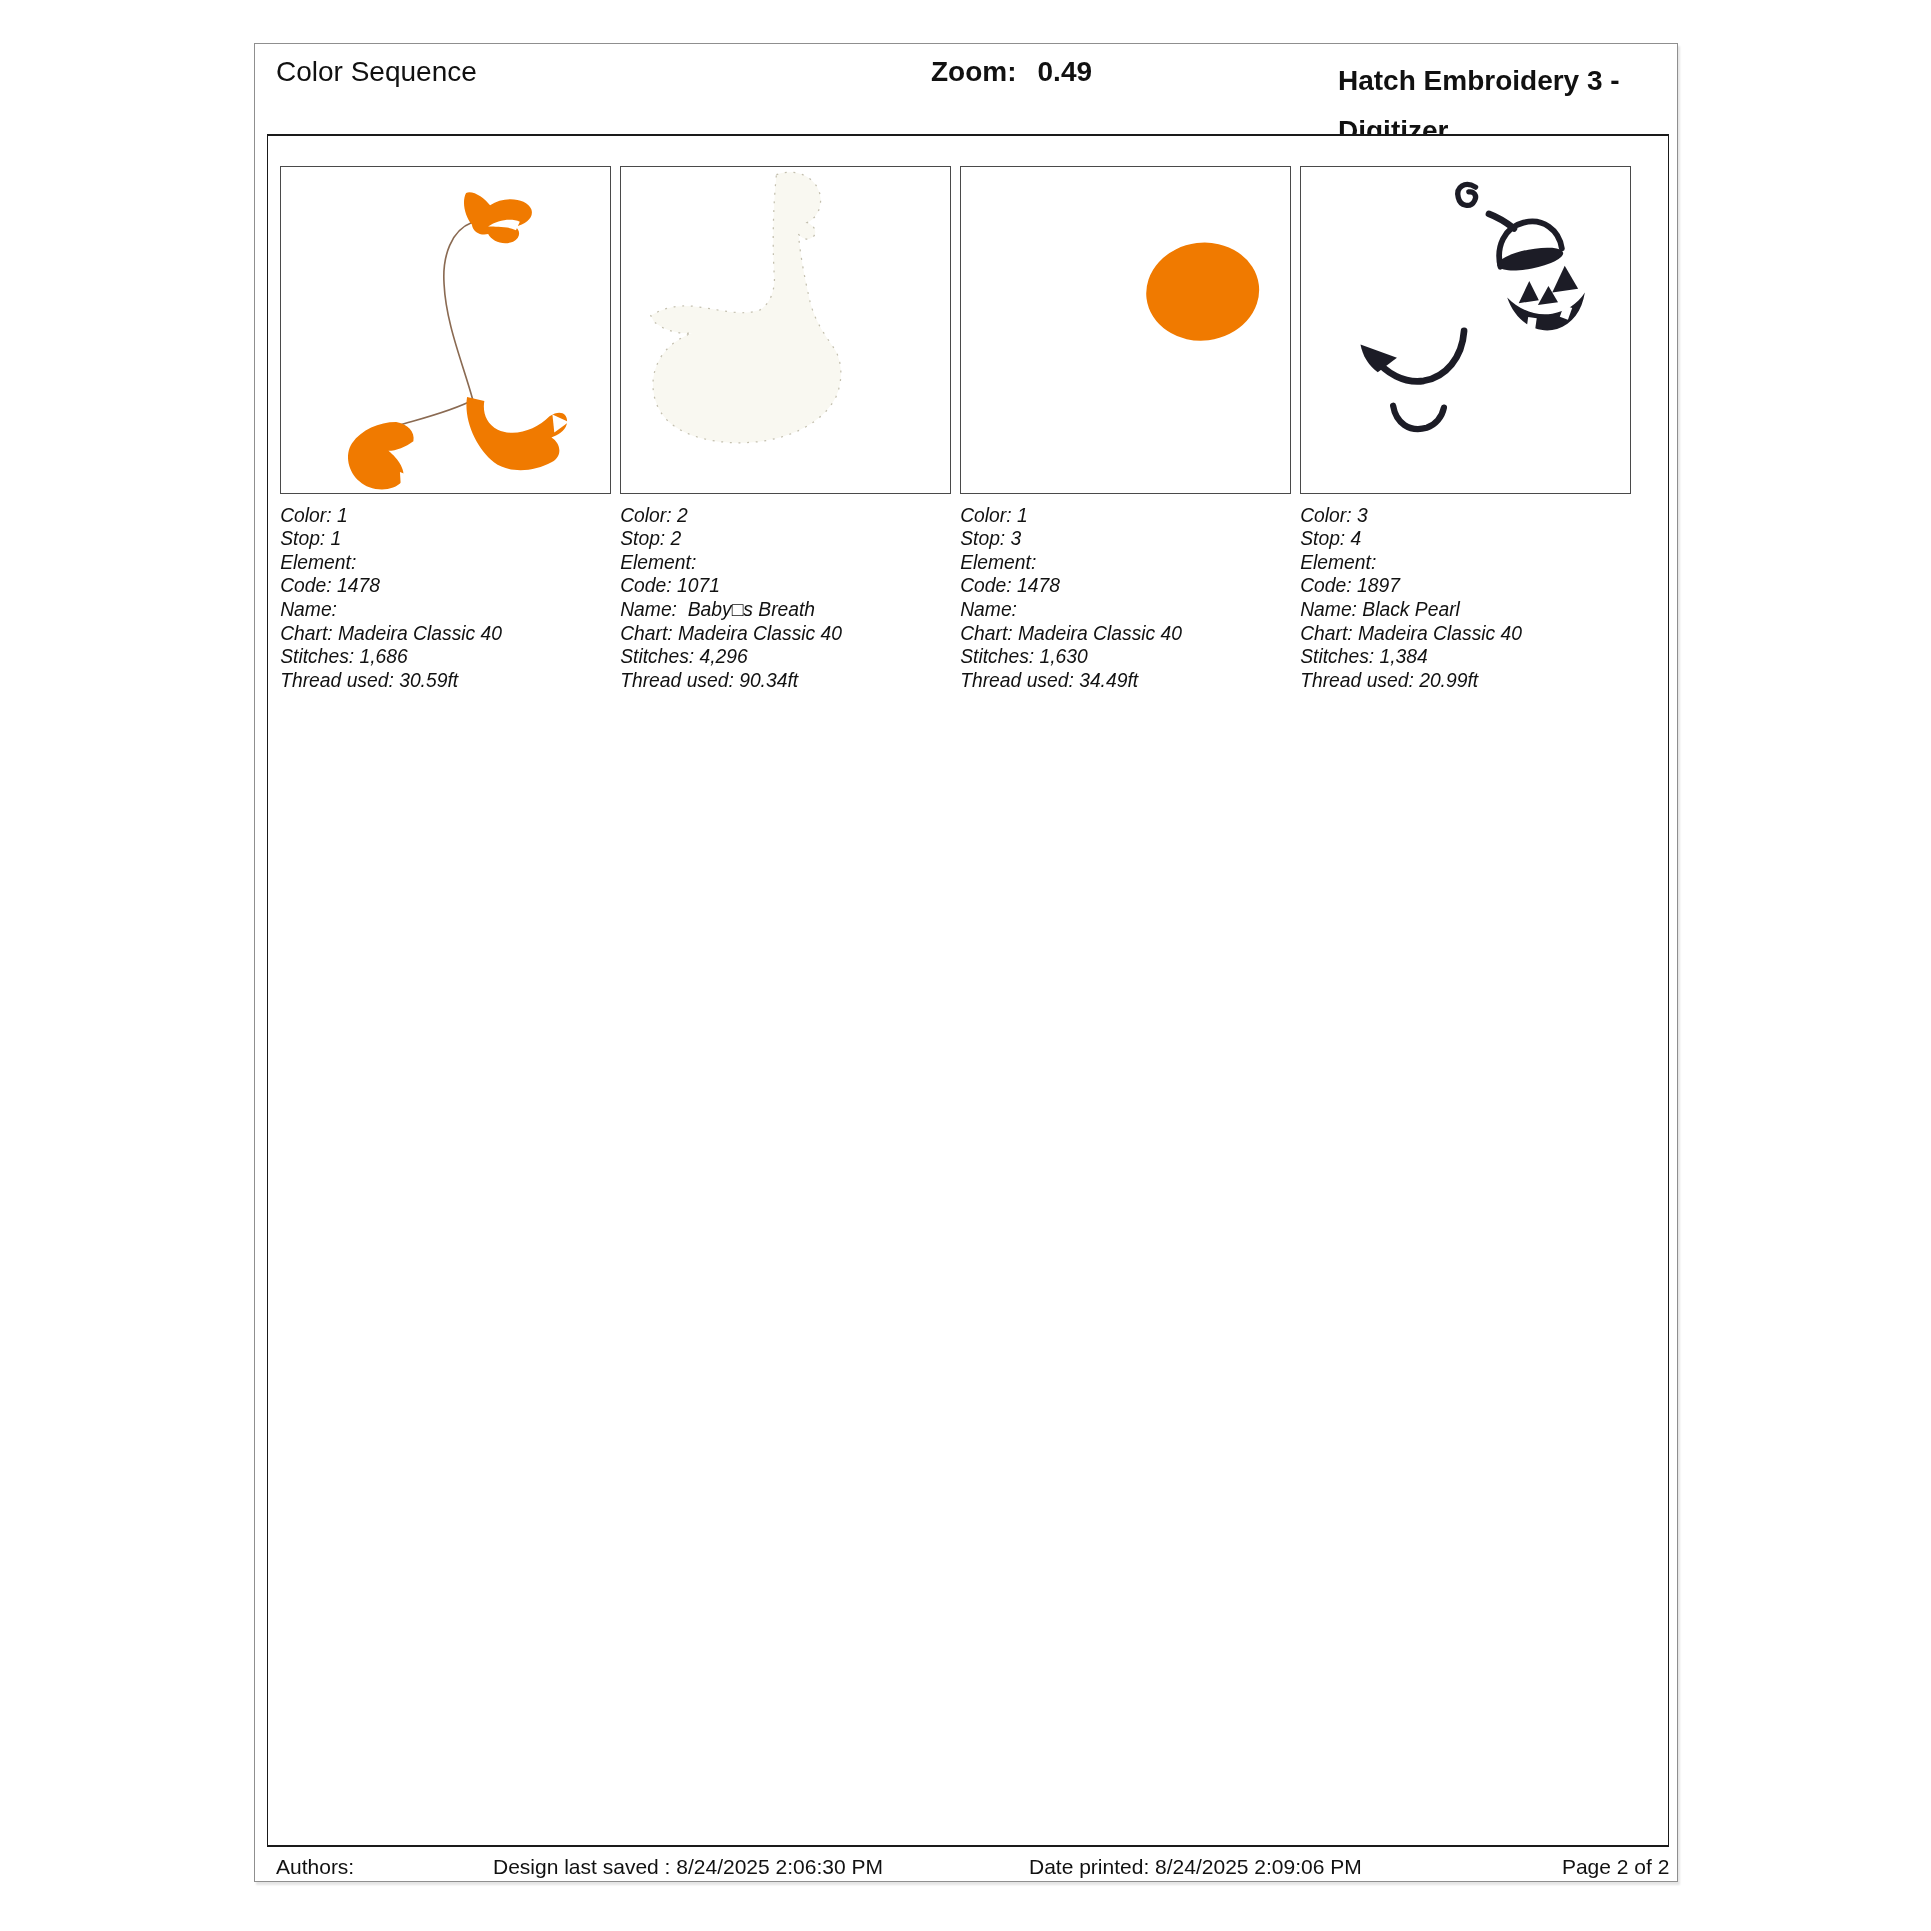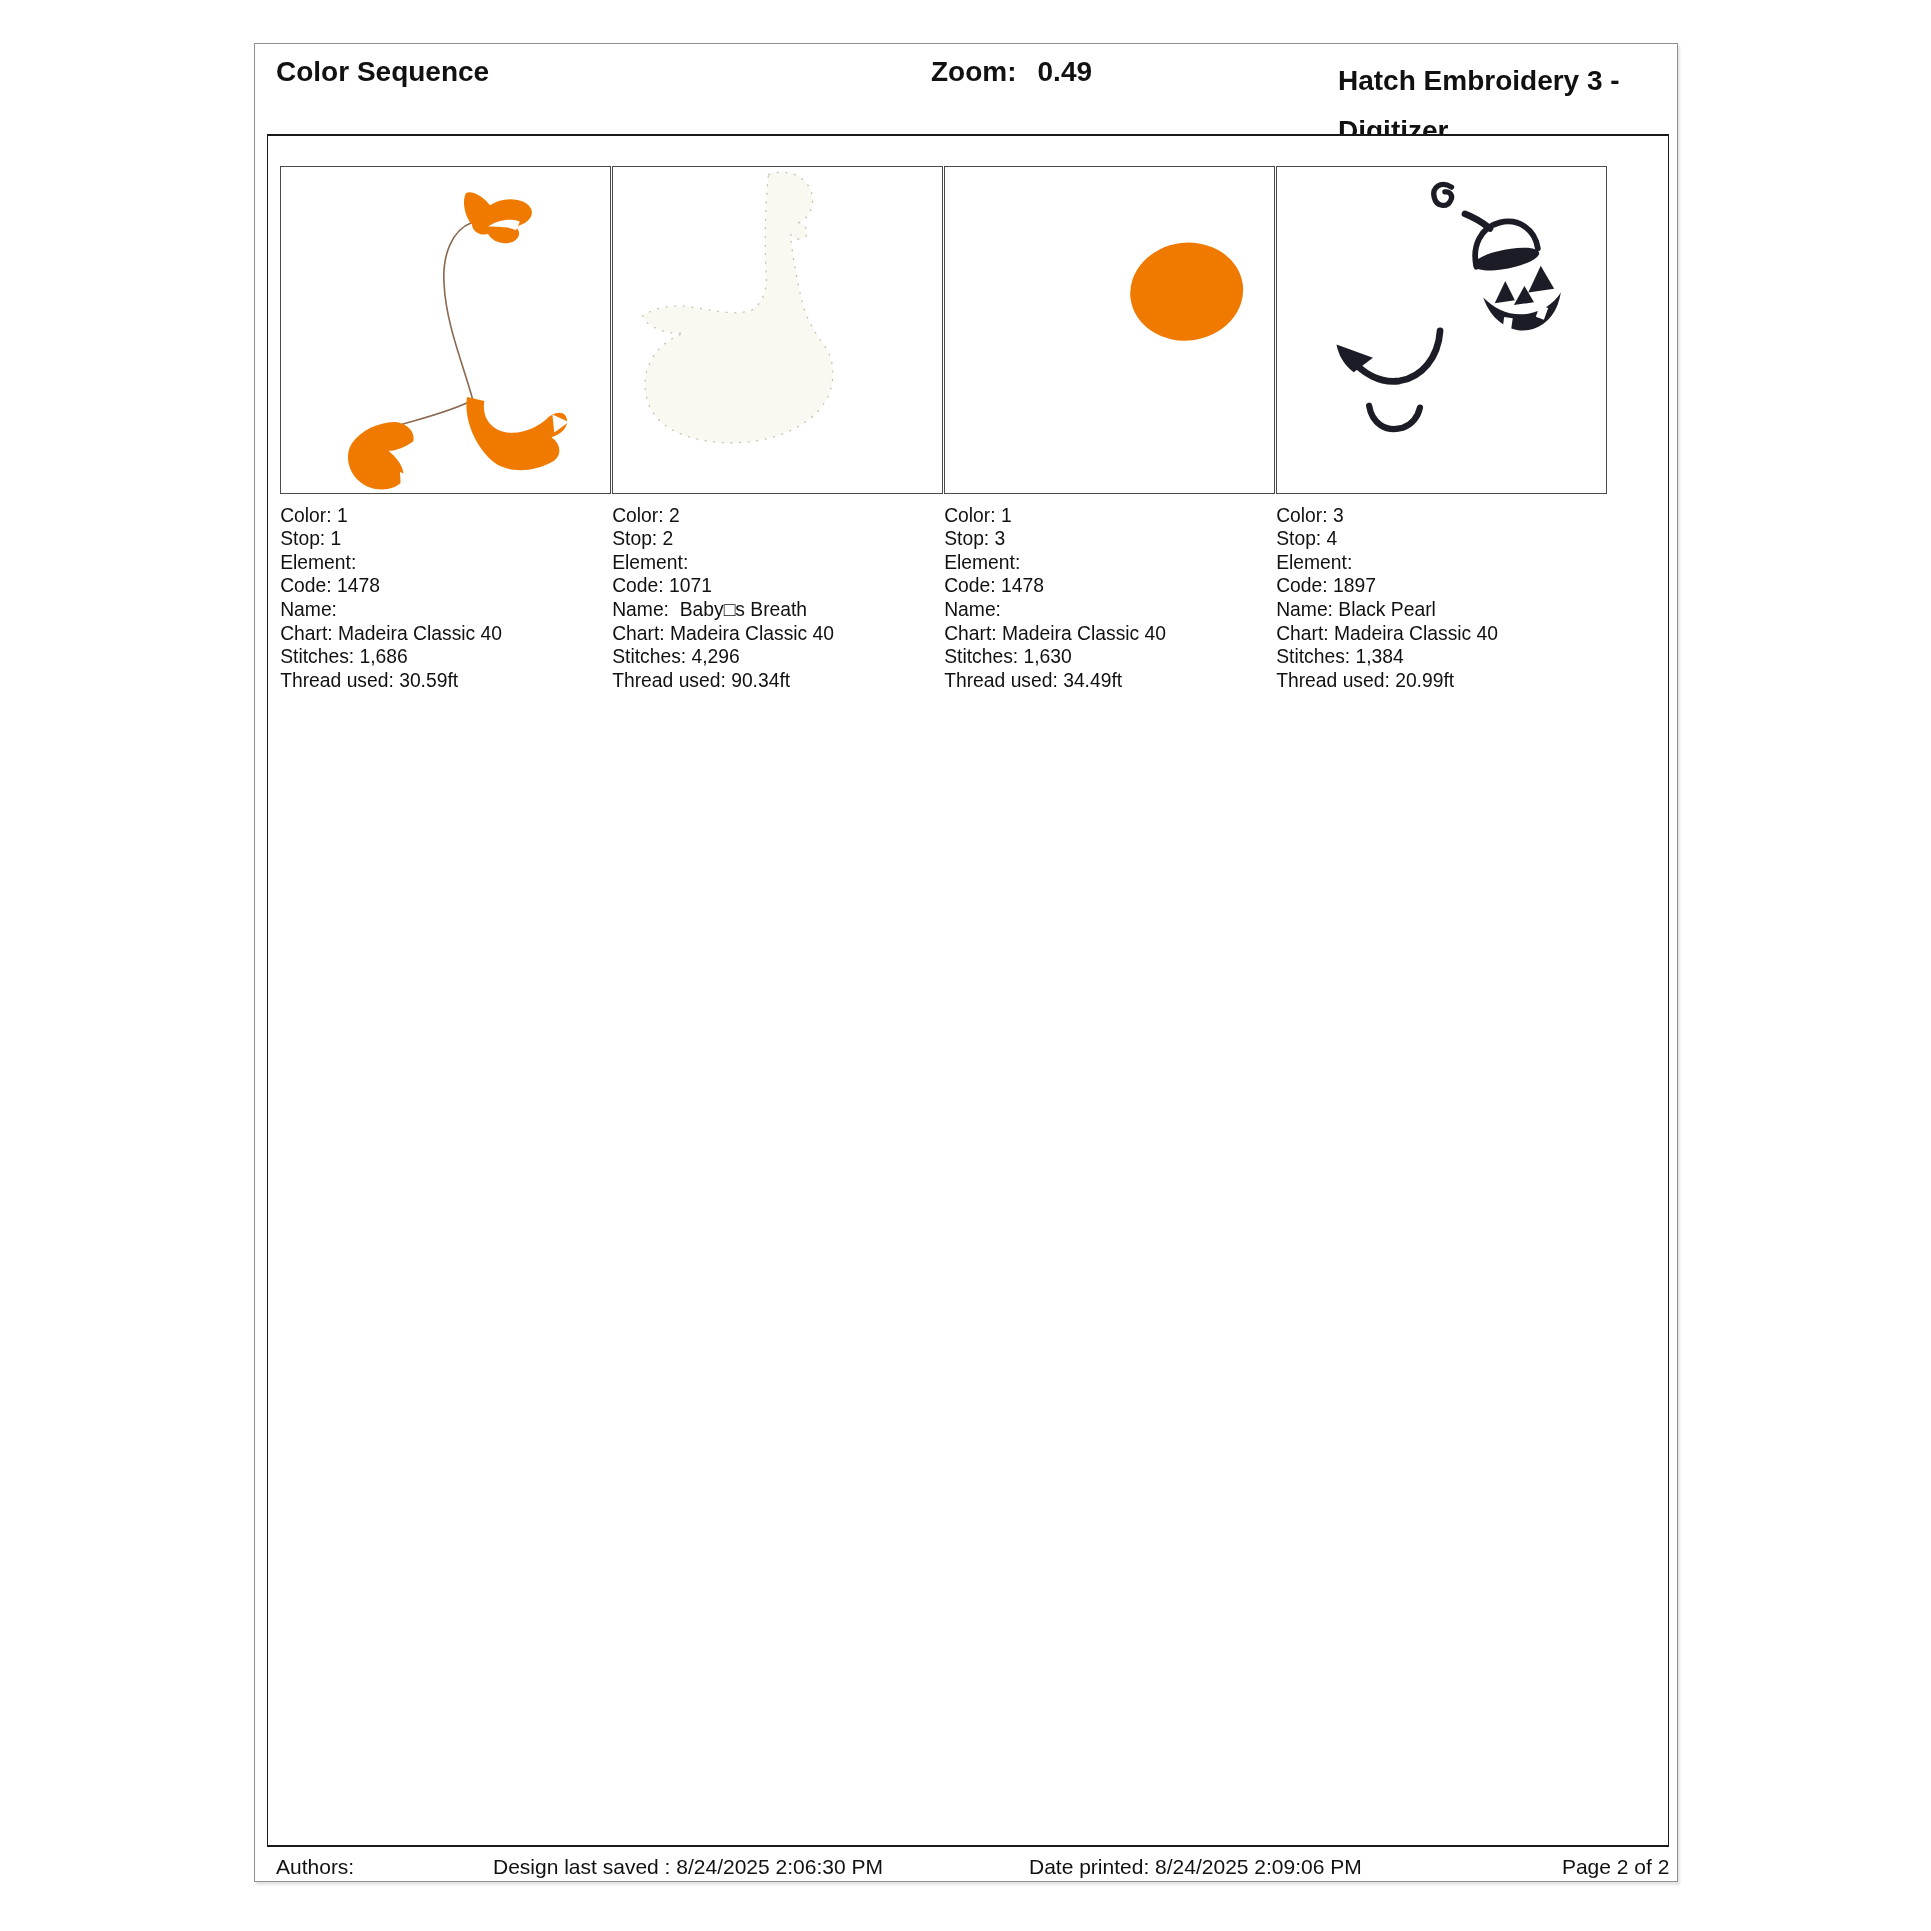--- a/index.html
+++ b/index.html
@@ -1,30 +1,30 @@
 <!DOCTYPE html>
 <html style="--thread-orange: #F07A00; --thread-cream: #F9F8F1; --thread-black: #1C1C26; --travel-line: #8A6A52;"><head>
 <meta charset="utf-8">
 <style>
   html,body{margin:0;padding:0;width:1931px;height:1931px;background:#ffffff;
     font-family:"Liberation Sans", sans-serif;color:#111;}
   .page{position:absolute;left:254px;top:43px;width:1424px;height:1839px;
     background:#ffffff;border:1.9px solid #8f8f8f;box-sizing:border-box;
     box-shadow:1.9px 2.9px 1.9px rgba(0,0,0,0.10);}
   
-  .hdr-title{position:absolute;left:21px;top:11.6px;font-size:28px;font-weight:bold;}
+  .hdr-title{position:absolute;left:21px;top:11.6px;font-size:28px;font-weight:normal;}
   .hdr-zoom{position:absolute;left:676px;top:11.6px;font-size:28px;font-weight:bold;white-space:pre;}
   .hdr-zoom .val{margin-left:21px;}
   .hdr-app{position:absolute;left:1083px;top:11.6px;width:333px;font-size:28px;
     font-weight:bold;line-height:50px;}
   
   .content{position:absolute;left:11.6px;top:90px;width:1402px;height:1713px;
     border:1.9px solid #1a1a1a;border-top-width:2.9px;border-bottom-width:2.9px;
     box-sizing:border-box;background:#fff;}
-  .panels{position:absolute;left:12.6px;top:30px;display:flex;gap:1px;}
+  .panels{position:absolute;left:12.6px;top:30px;display:flex;gap:9px;font-style:italic;}
   .panel{width:331px;}
   .thumb{width:331px;height:328px;border:1.4px solid #4a4a4a;box-sizing:border-box;
     background:#ffffff;}
   .thumb svg{width:100%;height:100%;display:block;}
   .details{margin-top:9.7px;}
   .line{font-size:19.3px;line-height:23.6px;white-space:pre;}
   
   .footer{position:absolute;left:0;top:1805px;width:100%;height:33px;}
   .footer span{position:absolute;top:5.8px;font-size:21px;}
   .f-authors{left:21px;}

